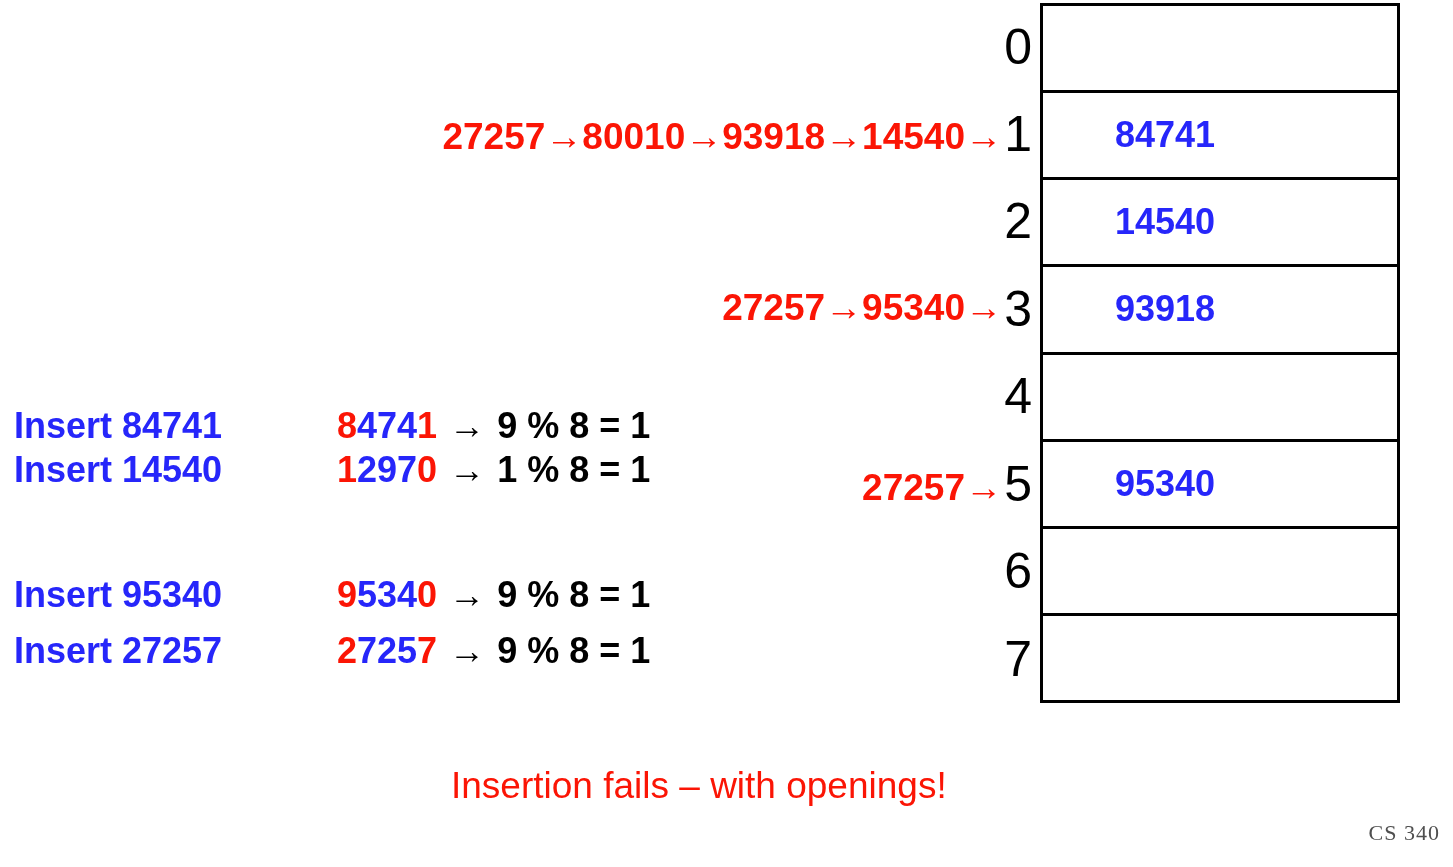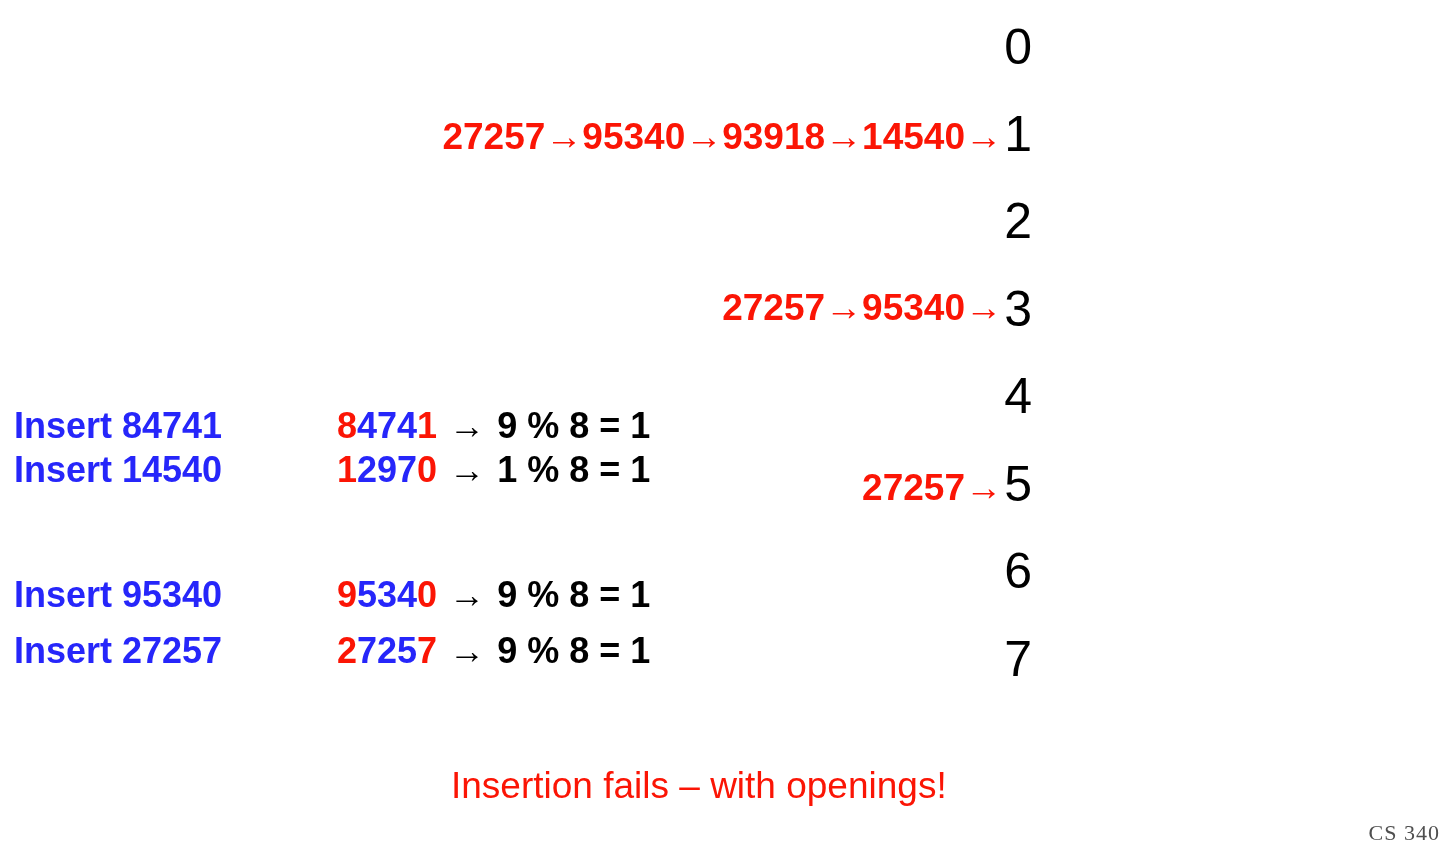--- a/index.html
+++ b/index.html
@@ -63,30 +63,40 @@
       <span class="red">9</span><span class="blue">534</span><span class="red">0</span><span class="arrow-glyph">→</span><span>9 % 8 = 1</span>
     </span>
   </div>
   <div class="step-row" style="top:629px;">
     <span class="insert-label">Insert 27257</span>
     <span class="calc">
       <span class="red">2</span><span class="blue">725</span><span class="red">7</span><span class="arrow-glyph">→</span><span>9 % 8 = 1</span>
     </span>
   </div>
 
-  <div class="probe-row" style="top:115px;">27257→95340→93918→14540→</div>
+  <div class="probe-row" style="top:115px;">27257→80010→93918→14540→</div>
   <div class="probe-row" style="top:286px;">27257→95340→</div>
   <div class="probe-row" style="top:466px;">27257→</div>
 
   <div class="idx-label" style="top:16px;">0</div>
   <div class="idx-label" style="top:103px;">1</div>
   <div class="idx-label" style="top:190px;">2</div>
   <div class="idx-label" style="top:278px;">3</div>
   <div class="idx-label" style="top:365px;">4</div>
   <div class="idx-label" style="top:453px;">5</div>
   <div class="idx-label" style="top:540px;">6</div>
   <div class="idx-label" style="top:628px;">7</div>
 
+  <div class="htable">
+    <div class="ht-cell"></div>
+    <div class="ht-cell">84741</div>
+    <div class="ht-cell">14540</div>
+    <div class="ht-cell">93918</div>
+    <div class="ht-cell"></div>
+    <div class="ht-cell">95340</div>
+    <div class="ht-cell"></div>
+    <div class="ht-cell"></div>
+  </div>
 
   <div class="caption">Insertion fails – with openings!</div>
   <div class="watermark">CS 340</div>
 
 </div>
 
 </body></html>

